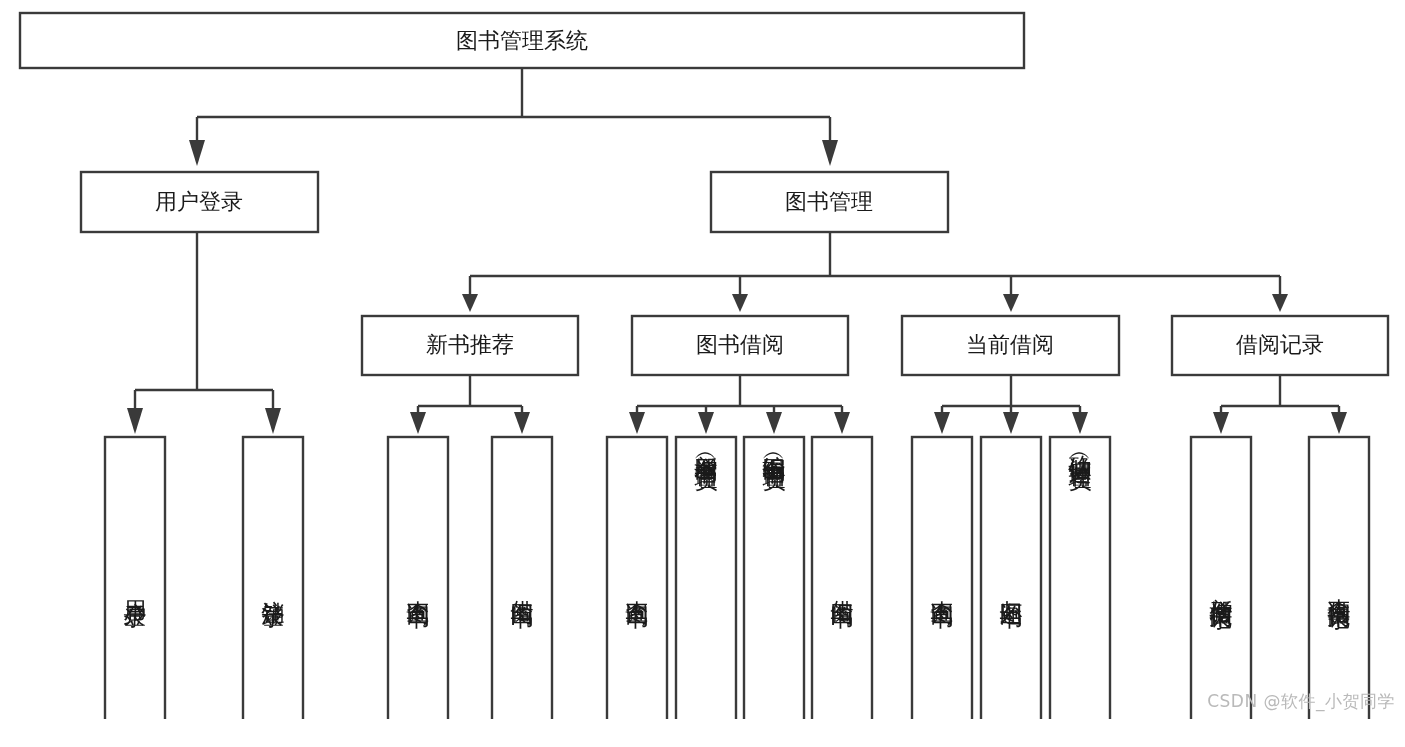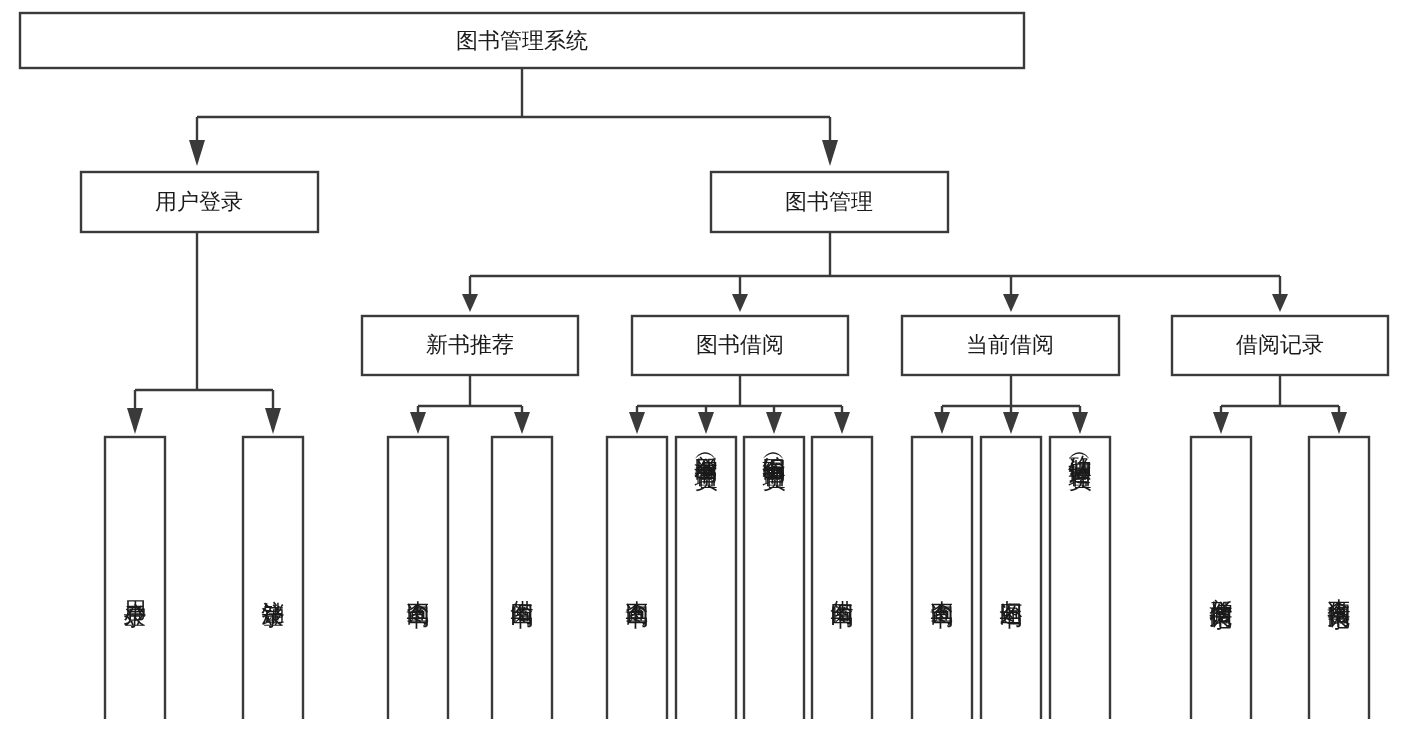--- a/index.html
+++ b/index.html
@@ -229,13 +229,14 @@
   <div class="leaf-label-wrap" style="left:1050px; top:437px; width:60px; height:298px; align-items:flex-start;">
     <span class="leaf-label">确认归还（管理员）</span>
   </div>
   <div class="leaf-label-wrap" style="left:1191px; top:437px; width:60px; height:298px;">
     <span class="leaf-label">新增借阅记录</span>
   </div>
   <div class="leaf-label-wrap" style="left:1309px; top:437px; width:60px; height:298px;">
     <span class="leaf-label">查询借阅记录</span>
   </div>
 
+  <div class="watermark">CSDN @软件_小贺同学</div>
 </div>
 
 </body></html>

